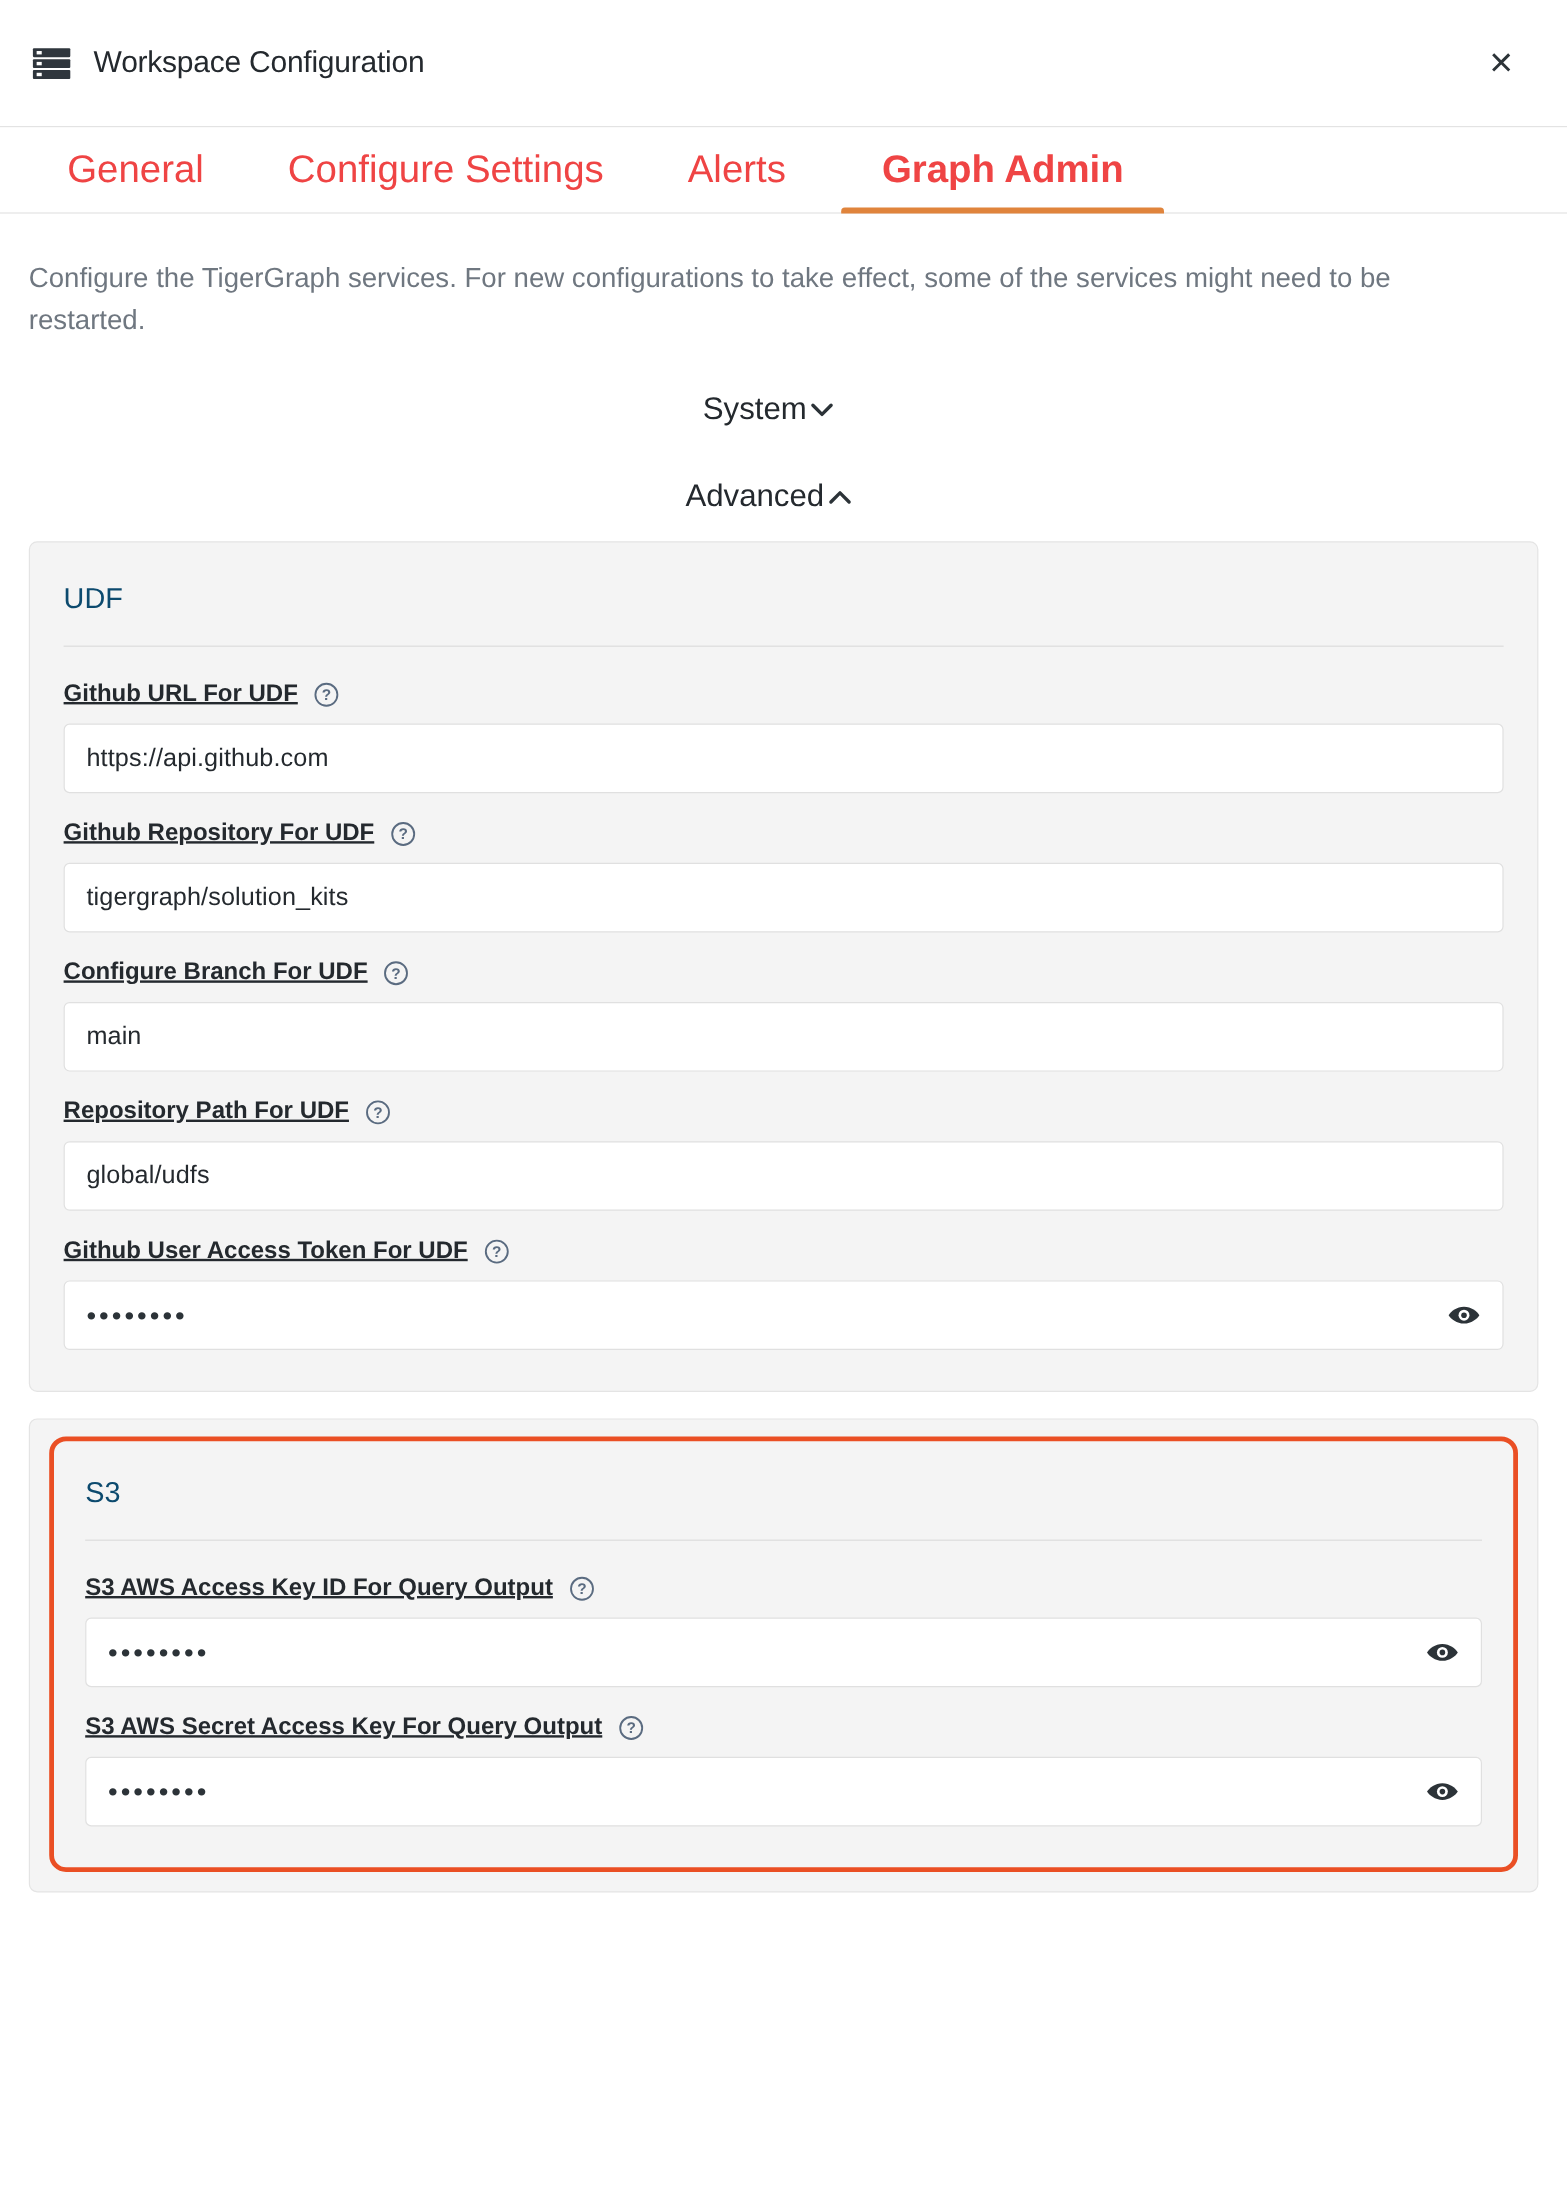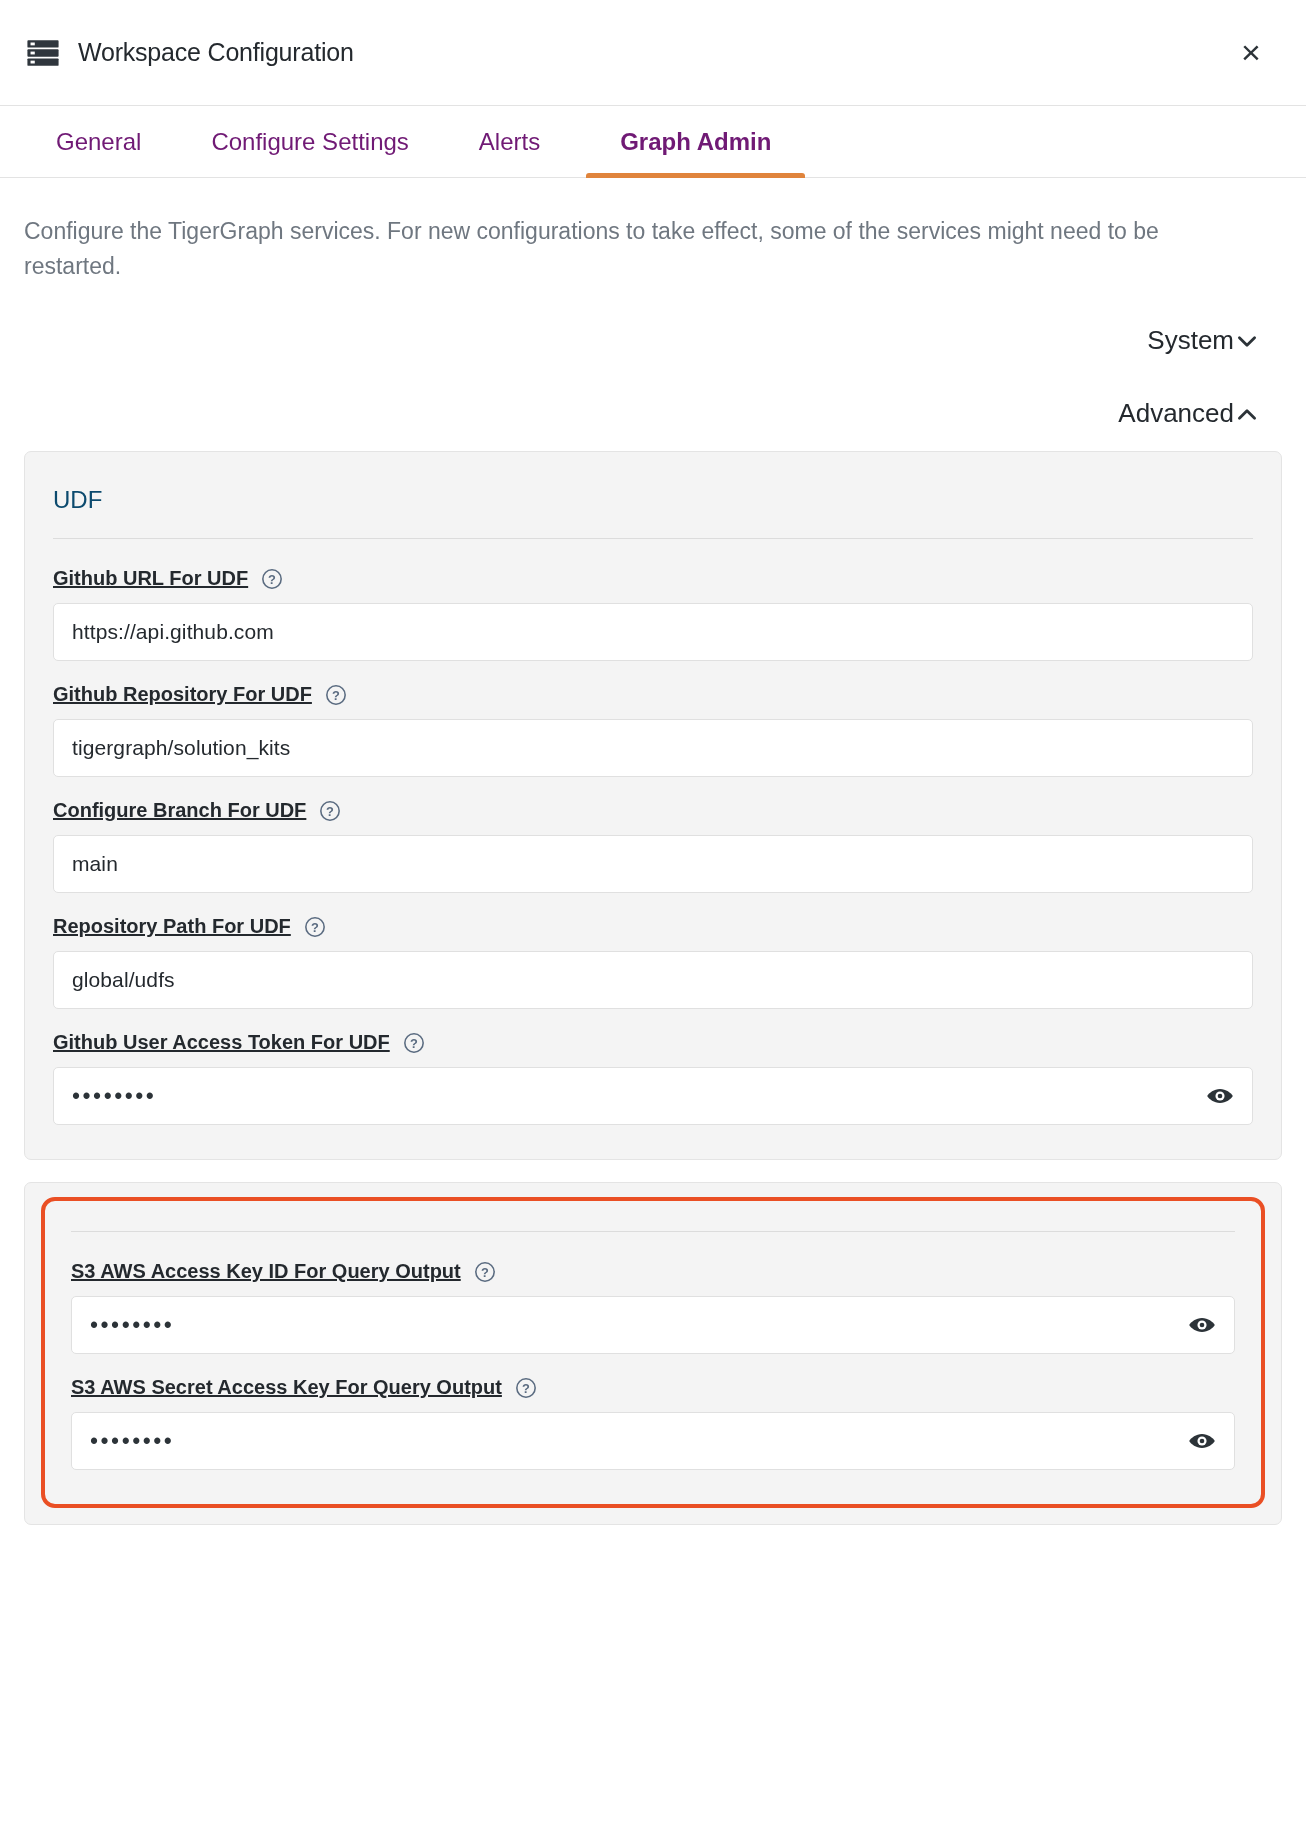--- a/index.html
+++ b/index.html
@@ -61,22 +61,22 @@
     display: flex;
     align-items: stretch;
     padding-left: 32px;
     background: #ffffff;
   }
   .tab {
     display: flex;
     align-items: center;
     justify-content: center;
     padding: 0 24px;
-    font-size: 24px;
-    color: #701a75;
+    font-size: 32px;
+    color: #ef4444;
     cursor: pointer;
     position: relative;
     white-space: nowrap;
     text-align: center;
   }
   .tab + .tab { margin-left: 22px; }
   .tab.active {
     font-weight: bold;
     padding: 0 34px;
   }
@@ -97,21 +97,21 @@
     margin-top: 36px;
     font-size: 23px;
     line-height: 1.5;
     color: #6f7780;
     max-width: 1210px;
   }
 
   .section-head {
     display: flex;
     align-items: center;
-    justify-content: flex-end;
+    justify-content: center;
     margin-top: 42px;
     cursor: pointer;
   }
   .section-head .s-title {
     font-size: 26px;
     color: #24292e;
     font-weight: 400;
   }
   .chev {
     width: 26px;
@@ -319,20 +319,21 @@
             <circle cx="12" cy="12" r="3.9" fill="#ffffff"></circle>
             <circle cx="12" cy="12" r="2.0" fill="currentColor"></circle>
           </svg>
         </span>
       </div>
     </div>
   </div>
 
   <div class="panel highlight">
     <div class="redbox">
+      <div class="panel-title">S3</div>
       <div class="rule"></div>
 
       <div class="field">
         <div class="field-label">
           <span>S3 AWS Access Key ID For Query Output</span>
           <svg class="help-icon" viewBox="0 0 24 24">
             <circle cx="12" cy="12" r="10" fill="none" stroke="currentColor" stroke-width="1.7"></circle>
             <text x="12" y="17" text-anchor="middle" font-size="14" font-family="Liberation Sans, sans-serif" fill="currentColor">?</text>
           </svg>
         </div>

